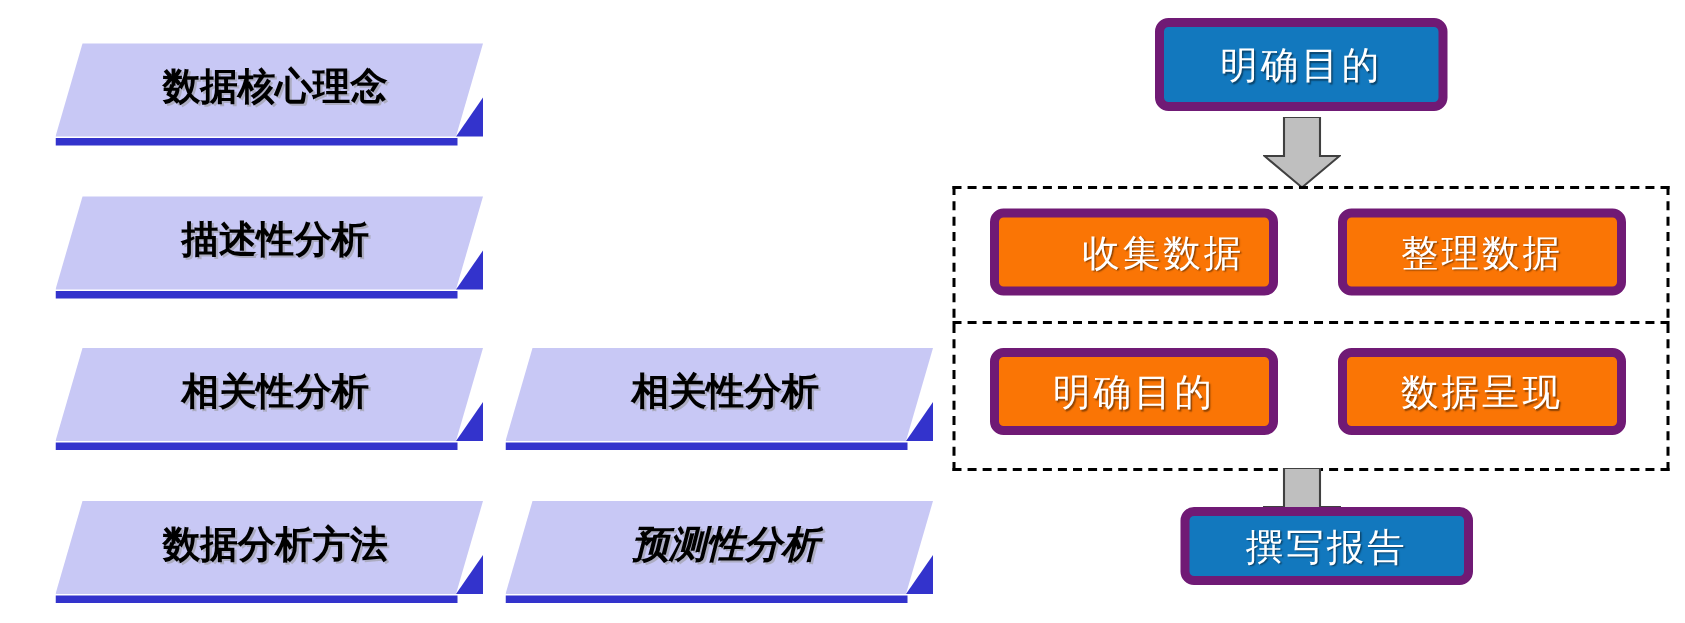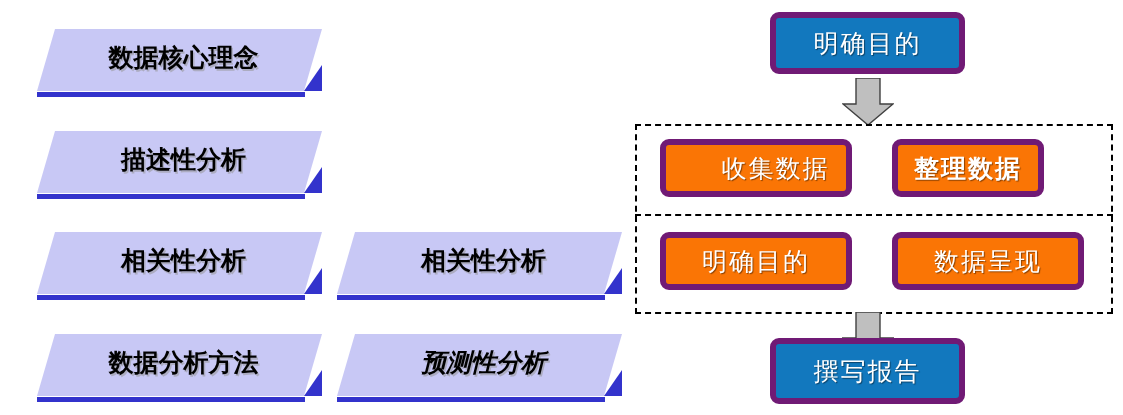--- a/index.html
+++ b/index.html
@@ -100,24 +100,24 @@
     line-height: 1;
     white-space: nowrap;
     letter-spacing: 2px;
     text-shadow: 1px 1px 1px rgba(0,0,0,0.45);
   }
 
   .node-blue  { background: #1278be; }
   .node-orange{ background: #fa7505; }
 
   .node-top    { left: 150px; top: 12px;  width: 195px; height: 62px; }
-  .node-bottom { left: 150px; top: 338px; width: 195px; height: 66px; }
+  .node-bottom { left: 167px; top: 338px; width: 195px; height: 52px; }
 
   .node-collect { left: 40px;  top: 139px; width: 192px; height: 58px; padding-left: 39px; }
-  .node-tidy    { left: 272px; top: 139px; width: 152px; height: 58px; font-weight: bold; }
+  .node-tidy    { left: 272px; top: 139px; width: 192px; height: 58px; }
   .node-analyze { left: 40px;  top: 232px; width: 192px; height: 58px; }
   .node-present { left: 272px; top: 232px; width: 192px; height: 58px; }
 
   .arrow {
     position: absolute;
     left: 222px;
     width: 52px;
     height: 48px;
   }
   .arrow-top    { top: 78px; }

